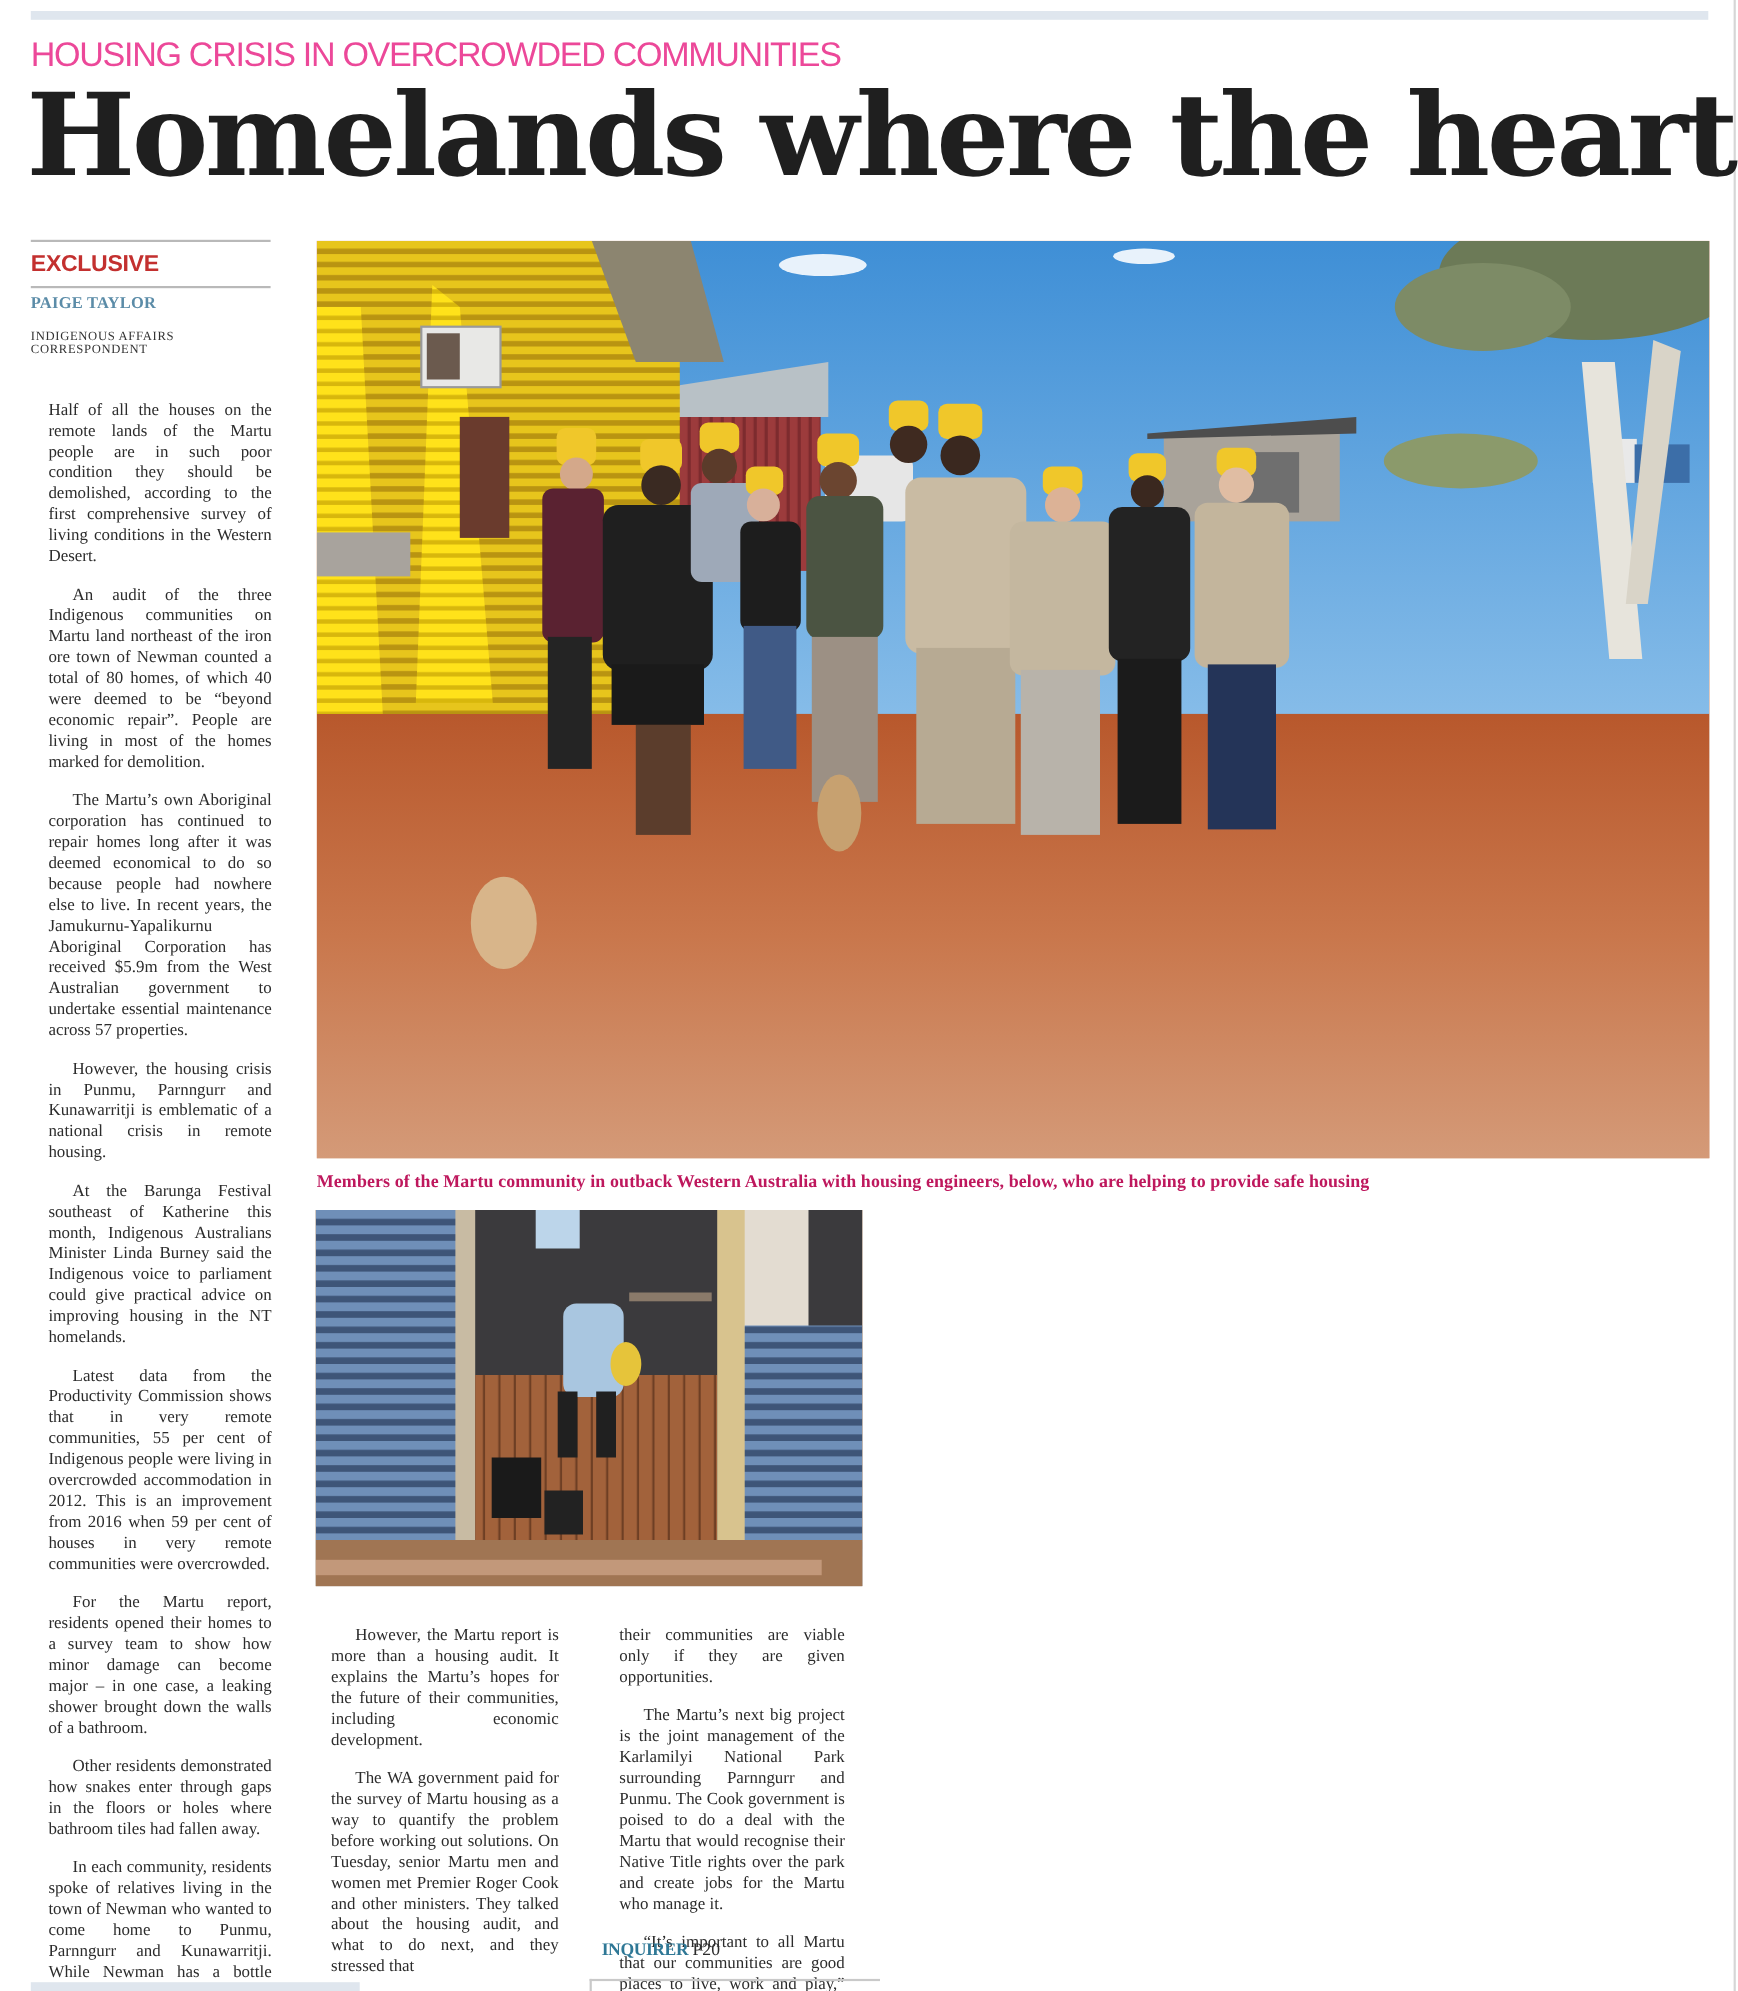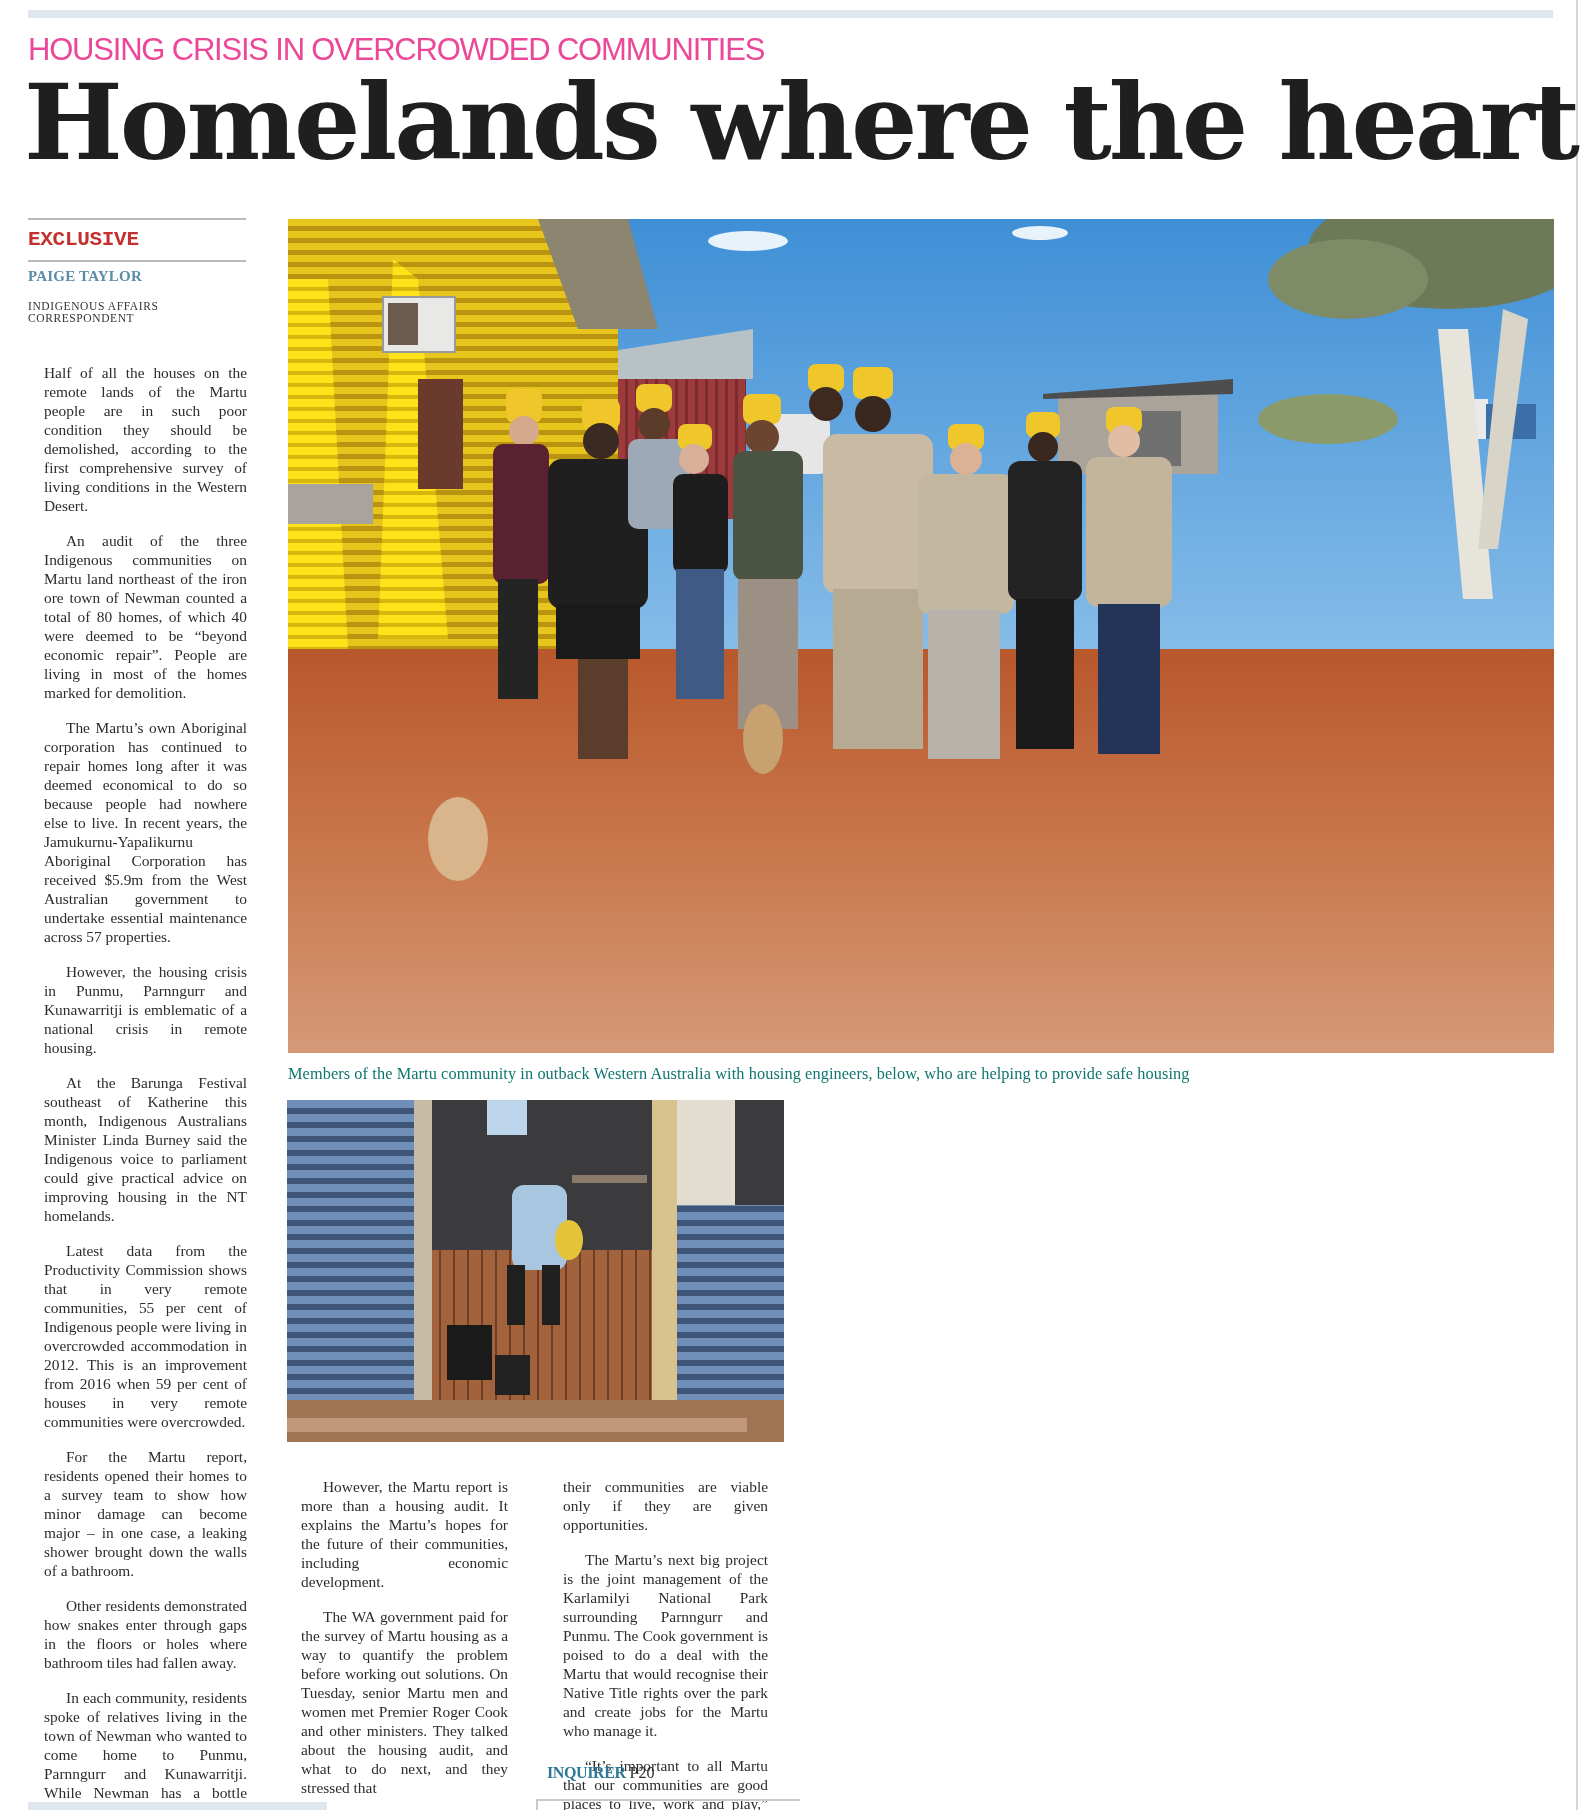--- a/index.html
+++ b/index.html
@@ -6,34 +6,34 @@
   body { width:1580px; height:1810px; position:relative; overflow:hidden; font-family:"DejaVu Serif", "Liberation Serif", serif; color:#2a2a2a; }
   .abs { position:absolute; }
   #top-banner { left:28px; top:10px; width:1525px; height:8px; background:#dfe6ee; }
   #right-rule { left:1576px; top:0; width:2px; height:1810px; background:#d6d6d6; }
   #kicker { left:28px; top:32px; font-family:Liberation Sans, sans-serif; font-size:31px; letter-spacing:-1.2px; color:#ec4899; white-space:nowrap; }
   #headline { left:24px; top:58px; font-family:"DejaVu Serif", serif; font-weight:bold; font-size:104px; letter-spacing:-3px; line-height:130px; color:#1f1f1f; white-space:nowrap; transform-origin:left top; transform:scaleX(1.005); }
 
   .rule { height:2px; background:#b9b9b9; }
   #rule1 { left:28px; top:218px; width:218px; }
   #rule2 { left:28px; top:260px; width:218px; }
-  #exclusive { left:28px; top:228px; font-family:Liberation Mono, monospace; font-weight:bold; font-size:21px; color:#c3302f; letter-spacing:-0.3px; }
+  #exclusive { left:28px; top:228px; font-family:Liberation Sans, sans-serif; font-weight:bold; font-size:21px; color:#c3302f; letter-spacing:-0.3px; }
   #byline { left:28px; top:268px; font-family:"Liberation Serif", serif; font-weight:bold; font-size:15px; color:#5b8ca8; letter-spacing:0.2px; }
   #role { left:28px; top:288px; font-family:"Liberation Serif", serif; font-size:11.5px; line-height:12px; color:#333; letter-spacing:0.6px; width:220px;margin-top:12px; }
 
   .col { position:absolute; font-family:"Liberation Serif", serif; font-size:15.4px; line-height:19px; text-align:justify; color:#2c2c2c; hyphens:manual; }
   .col p { margin:16px; text-indent:0; }
   .col p.ind { text-indent:22px; }
   #col1 { left:28px; top:347px; width:235px; }
   #col2 { left:285px; top:1461px; width:239px; }
   #col3 { left:547px; top:1461px; width:237px; }
 
   #main-photo { left:288px; top:219px; width:1266px; height:834px; overflow:hidden; background:#c77a52; }
   #photo2 { left:287px; top:1100px; width:497px; height:342px; overflow:hidden; background:#8a6a4c; }
-  #caption { left:288px; top:1064px; font-family:"Liberation Serif", serif; font-weight:normal; font-size:16.3px; color:#0f766e; white-space:nowrap; letter-spacing:0.1px;text-align:right; }
+  #caption { left:288px; top:1064px; font-family:"Liberation Serif", serif; font-weight:bold; font-size:16.3px; color:#be185d; white-space:nowrap; letter-spacing:0.1px;text-align:right; }
 
   #inquirer { left:547px; top:1764px; font-family:"Liberation Serif", serif; font-size:16px; white-space:nowrap; }
   #inquirer .brand { color:#2f7896; font-weight:bold; letter-spacing:-0.4px; }
   #inquirer .pg { color:#2c2c2c; }
   #bottom-bar { left:28px; top:1802px; width:299px; height:8px; background:#dfe6ee; }
   #bottom-box { left:536px; top:1799px; width:264px; height:12px; border-top:2px solid #c9c9c9; border-left:2px solid #c9c9c9; box-sizing:border-box; }
 </style>
 </head>
 <body>
 

